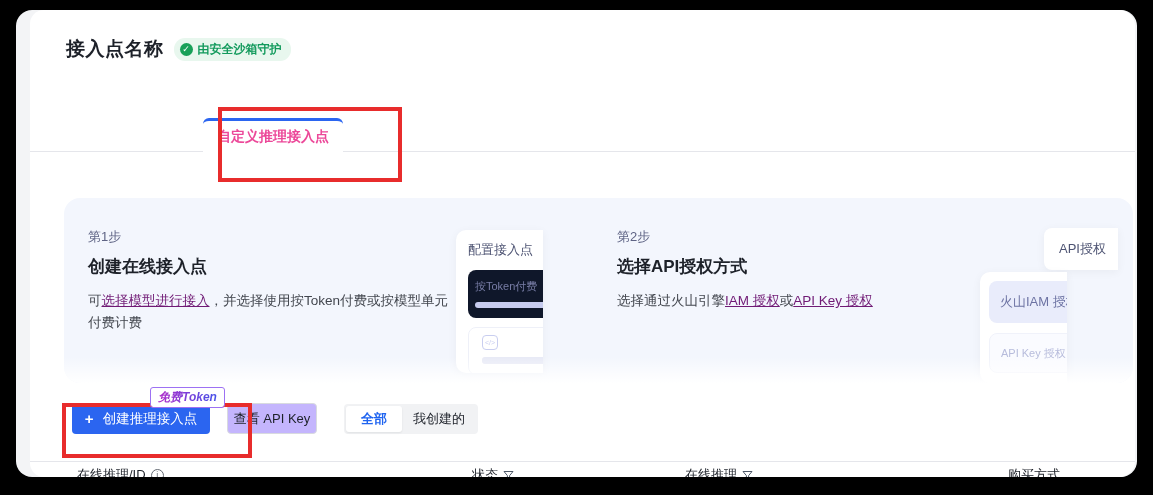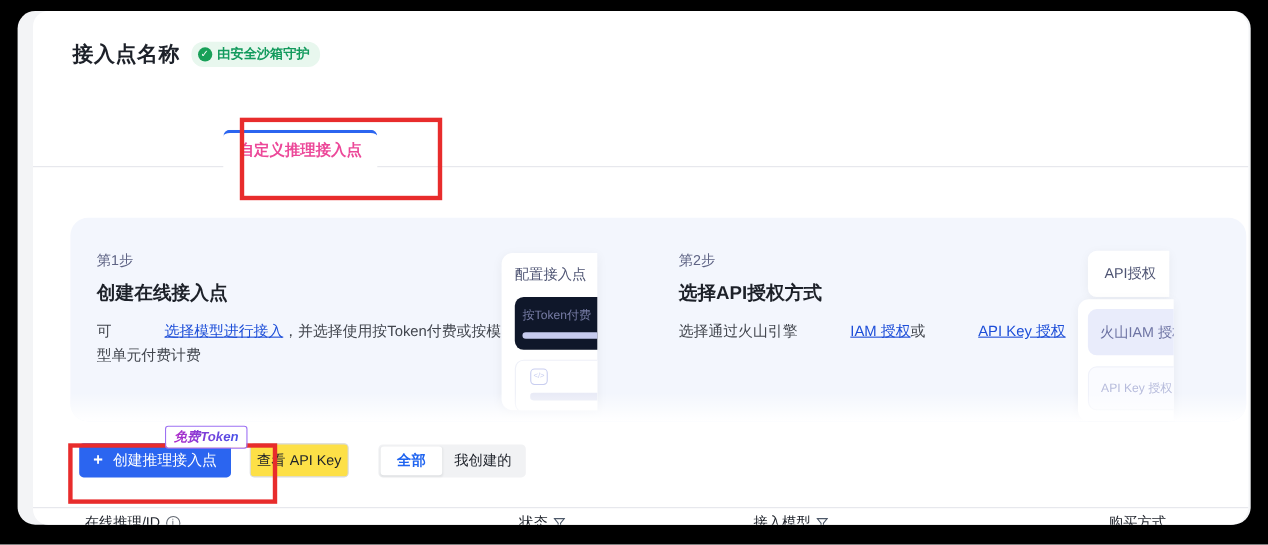--- a/index.html
+++ b/index.html
@@ -35,37 +35,37 @@
 
   
   .panel { position:absolute; left:34px; top:188px; width:1069px; height:185px;
     background:#f3f6fd; border-radius:16px; overflow:hidden; }
   .step { position:absolute; top:30px; }
   .step-1 { left:24px; }
   .step-2 { left:553px; }
   .step-label { font-size:13px; color:#5e6384; }
   .step-title { font-size:17px; font-weight:bold; color:#1d2129; margin-top:9px; }
   .step-desc { font-size:13.5px; color:#42464e; margin-top:12px; line-height:22px; width:372px; }
-  .step-desc a { color:#1d4ed8; text-decoration:underline; cursor:pointer;margin-left:48px; }
+  .step-desc a { color:#701a75; text-decoration:underline; cursor:pointer; }
 
   .preview1 { position:absolute; left:392px; top:32px; width:87px; height:143px;
     background:#fff; border-radius:10px 0 0 10px; padding:11px 0 0 12px; overflow:hidden;
     box-shadow:0 2px 10px rgba(31,35,41,.05); }
   .preview-heading { font-size:13px; color:#4e5473; }
   .chip-pay { width:120px; height:48px; background:#0f172a; border-radius:8px;
     margin-top:11px; padding:9px 0 0 7px; }
   .chip-pay-txt { font-size:11px; color:#787da6; }
   .chip-bar1 { width:70px; height:6px; border-radius:3px; background:#c6cbee; margin-top:8px; }
   .chip-model { width:120px; height:48px; background:#fff; border:1px solid #eef0f8;
     border-radius:8px; margin-top:9px; padding:7px 0 0 13px; }
   .code-ic { width:16px; height:15px; border:1px solid #c9cef0; border-radius:4px;
     font-size:7px; color:#c9cef0; text-align:center; line-height:13px; }
   .chip-bar2 { width:90px; height:7px; border-radius:3px; background:#e8eaf6; margin-top:7px; }
 
-  .preview2a { position:absolute; left:925px; top:30px; width:74px; height:42px;
+  .preview2a { position:absolute; left:980px; top:30px; width:74px; height:42px;
     background:#fff; border-radius:8px 0 0 8px; font-size:13px; color:#4e5473;
     line-height:42px; padding-left:15px; box-shadow:0 2px 10px rgba(31,35,41,.05); }
   .preview2b { position:absolute; left:916px; top:74px; width:87px; height:111px;
     background:#fff; border-radius:10px 0 0 10px; padding:9px 0 0 9px; overflow:hidden;
     box-shadow:0 2px 10px rgba(31,35,41,.05); }
   .chip-iam { width:130px; height:42px; background:#e9ecfb; border-radius:8px;
     font-size:13px; color:#6d73a3; line-height:42px; padding-left:11px; }
   .chip-apikey { width:130px; height:40px; background:#fafbff; border:1px solid #f0f2fa;
     border-radius:8px; font-size:11px; color:#b7bcdc; line-height:38px; padding-left:11px;
     margin-top:10px; }
@@ -78,21 +78,21 @@
     font-size:12px; font-style:italic; font-weight:bold;
     background-clip:padding-box; }
   .tooltip span { background:linear-gradient(90deg,#b12cc9,#4652e9);
     -webkit-background-clip:text; background-clip:text; color:transparent;
     -webkit-text-fill-color:transparent; }
   .btn-create { position:absolute; left:42px; top:393px; width:138px; height:31px;
     background:#2b65f0; border-radius:4px; color:#fff; font-size:13.5px;
     display:flex; align-items:center; justify-content:center; gap:9px; cursor:pointer; }
   .btn-create .plus { font-size:15px; font-weight:bold; margin-top:-1px; }
   .btn-apikey { position:absolute; left:197px; top:393px; width:90px; height:31px;
-    background:#fde047; border:1px solid #d8dadf; border-radius:4px; color:#1d2129;
+    background:#c4b5fd; border:1px solid #d8dadf; border-radius:4px; color:#1d2129;
     font-size:13px; font-weight:500; display:flex; align-items:center; justify-content:center;
     cursor:pointer; }
   .segmented { position:absolute; left:314px; top:394px; width:134px; height:30px;
     background:#f1f2f4; border-radius:4px; padding:2px; display:flex; }
   .seg-item { font-size:13px; display:flex; align-items:center; justify-content:center;
     cursor:pointer; }
   .seg-active { width:56px; background:#fff; border-radius:3px; color:#1f64f0;
     font-weight:bold; box-shadow:0 1px 2px rgba(31,35,41,.08); }
   .seg-normal { flex:1; color:#1d2129; }
 
@@ -182,21 +182,21 @@
     <span>在线推理/ID</span>
     <span class="info-ic">i</span>
   </div>
   <div class="th th-2">
     <span>状态</span>
     <svg class="funnel" width="11" height="11" viewBox="0 0 11 11">
         <path d="M1 1.5h9L6.6 5.6v3.9L4.4 8V5.6z" fill="none" stroke="#4e5969" stroke-width="1"></path>
       </svg>
   </div>
   <div class="th th-3">
-    <span>接入模型</span>
+    <span>在线推理</span>
     <svg class="funnel" width="11" height="11" viewBox="0 0 11 11">
         <path d="M1 1.5h9L6.6 5.6v3.9L4.4 8V5.6z" fill="none" stroke="#4e5969" stroke-width="1"></path>
       </svg>
   </div>
   <div class="th th-4">
     <span>购买方式</span>
   </div>
 
   <div class="anno anno-tab"></div>
   <div class="anno anno-btn"></div>

